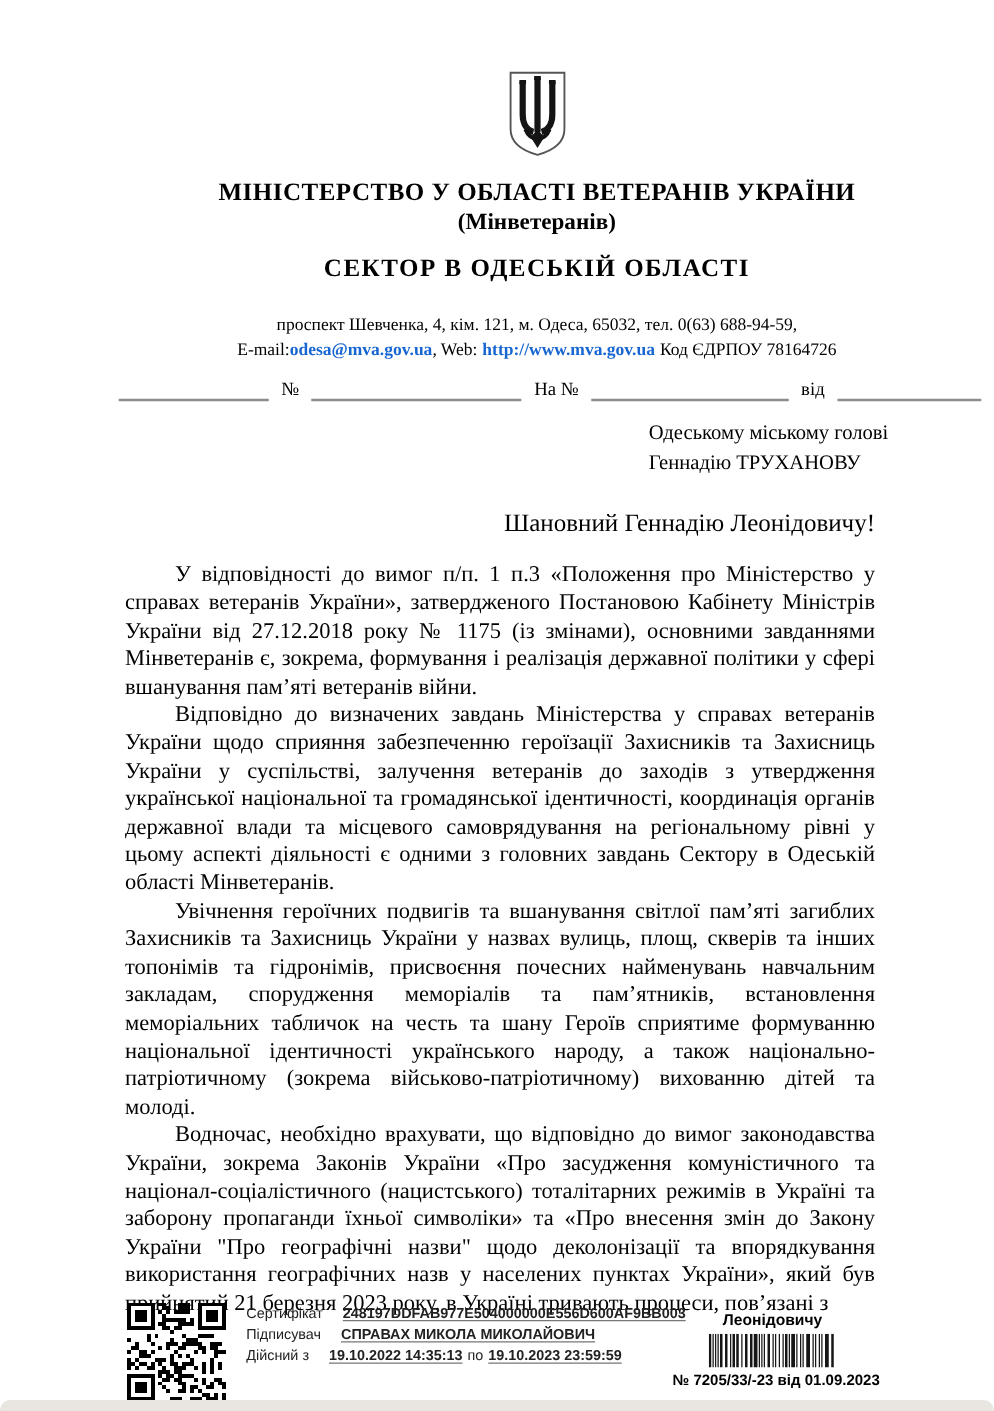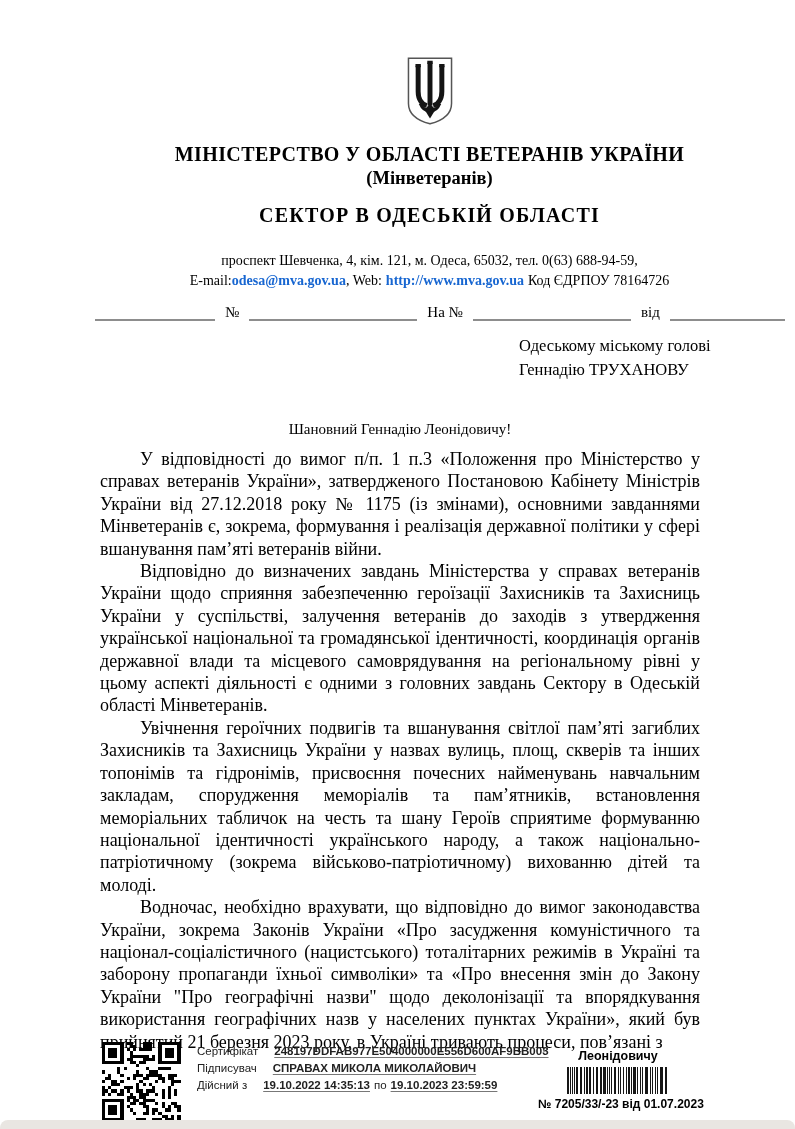--- a/index.html
+++ b/index.html
@@ -31,22 +31,22 @@
   .blank.b1 { width:120px; }
   .blank.b2 { width:168px; }
   .blank.b3 { width:158px; }
   .blank.b4 { flex:1; }
   .ref-label { margin:0 10px; line-height:18px; white-space:nowrap; }
 
   
   .addressee { position:absolute; left:519px; top:334px; font-size:16.5px; line-height:23.5px; }
 
   
-  .salutation { position:absolute; left:100px; width:600px; top:421px;
-                text-align:center; font-size:15px; }
+  .salutation { position:absolute; left:100px; width:600px; top:408px;
+                text-align:right; font-size:20px; }
   .body-text { position:absolute; left:100px; width:600px; top:448px;
                font-size:18px; line-height:22.4px; text-align:justify; }
   .body-text p { margin:0; text-indent:40px; }
 
   
   .qr { position:absolute; left:100px; top:1042px; width:82px; height:79px; }
   .qr svg { display:block; width:100%; height:100%; }
   .sig { position:absolute; left:197px; top:1041px;
          font-family:"Liberation Sans","DejaVu Sans",sans-serif;
          font-size:11.5px; color:#222; }
@@ -360,17 +360,17 @@
         <div style="width:1px;background:#161616;margin-right:1px;flex:none"></div>
         <div style="width:1px;background:#161616;margin-right:2px;flex:none"></div>
         <div style="width:3px;background:#161616;margin-right:2px;flex:none"></div>
         <div style="width:1px;background:#161616;margin-right:1px;flex:none"></div>
         <div style="width:1px;background:#161616;margin-right:2px;flex:none"></div>
         <div style="width:1px;background:#161616;margin-right:1px;flex:none"></div>
         <div style="width:1px;background:#161616;margin-right:2px;flex:none"></div>
         <div style="width:3px;background:#161616;margin-right:2px;flex:none"></div>
         <div style="width:2px;background:#161616;margin-right:1px;flex:none"></div>
       </div>
-    <div class="num">№ 7205/33/-23 від 01.07.2023</div>
+    <div class="num">№ 7205/33/-23 від 01.09.2023</div>
   </div>
 
   <div class="bottom-edge" style="background: rgb(233, 230, 226);"></div>
 </div>
 
 </body></html>

